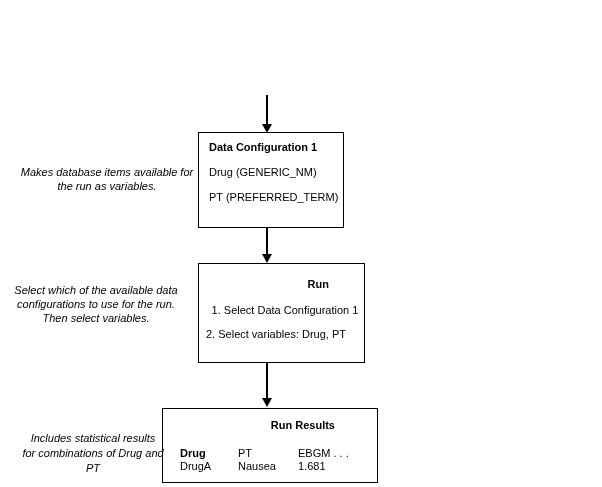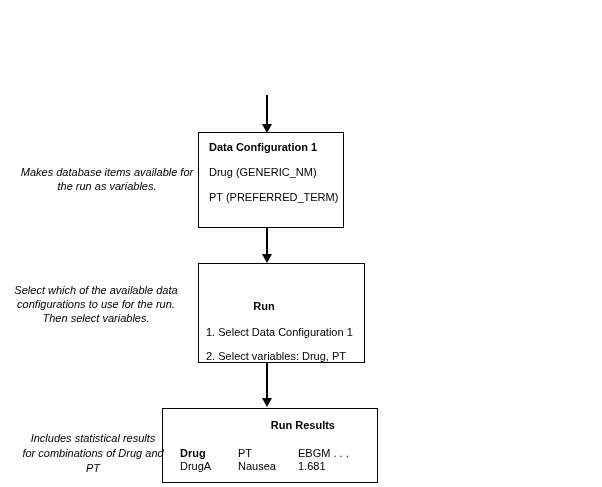--- a/index.html
+++ b/index.html
@@ -31,23 +31,23 @@
     margin-top: 14px;
     white-space: pre;
   }
 
   
   .box-config { left: 198px; top: 132px; width: 146px; height: 96px; padding: 8px 0 0 10px; }
   .box-config .cfg-item { margin-top: 13px; }
 
   
   .box-run { left: 198px; top: 263px; width: 167px; height: 100px; }
-  .box-run .box-title { width: 130px; text-align: center; margin-top: 36px; }
+  .box-run .box-title { width: 130px; text-align: right; margin-top: 14px; }
   .box-run .run-step { margin-left: 7px; }
-  .box-run .step-1 { margin-top: 14px; }
+  .box-run .step-1 { margin-top: 14px; text-align: center; }
   .box-run .step-2 { margin-top: 12px; }
 
   
   .box-results { left: 162px; top: 408px; width: 216px; height: 75px; }
   .box-results .box-title { width: 172px; text-align: right; margin-top: 10px; }
   .results-table {
     display: grid;
     grid-template-columns: 58px 60px auto;
     margin: 16px 0 0 17px;
     line-height: 13px;

